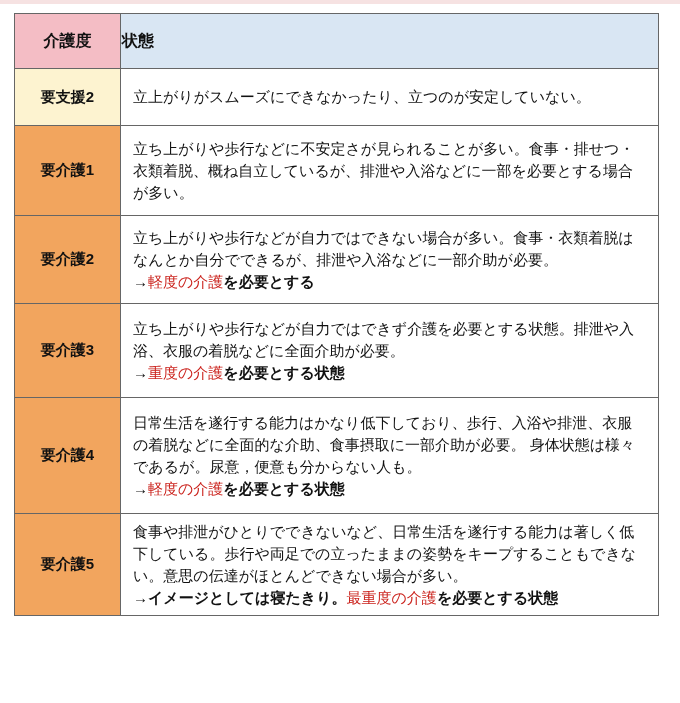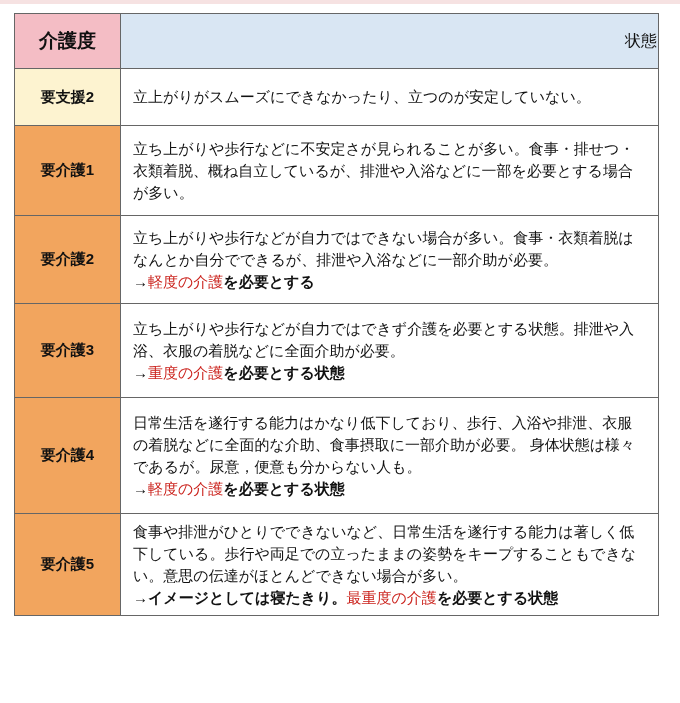--- a/index.html
+++ b/index.html
@@ -33,32 +33,32 @@
   }
   col.col-level { width: 106px; }
   col.col-state { width: 538px; }
   th, td {
     border: 1px solid var(--border, #666666);
     box-sizing: border-box;
   }
   thead tr { height: 55px; }
   th.h-level {
     background: var(--pink, #f4bdc5);
-    font-size: 19px;
+    font-size: 16px;
     font-weight: 700;
     color: var(--text, #111111);
     text-align: center;
     vertical-align: middle;
   }
   th.h-state {
     background: var(--blue, #d9e6f3);
     font-size: 16px;
-    font-weight: 400;
+    font-weight: 700;
     color: var(--text, #111111);
-    text-align: right;
+    text-align: left;
     vertical-align: middle;
   }
   th.level {
     font-size: 15px;
     font-weight: 700;
     color: var(--text, #111111);
     text-align: center;
     vertical-align: middle;
     padding: 0 4px;
   }

